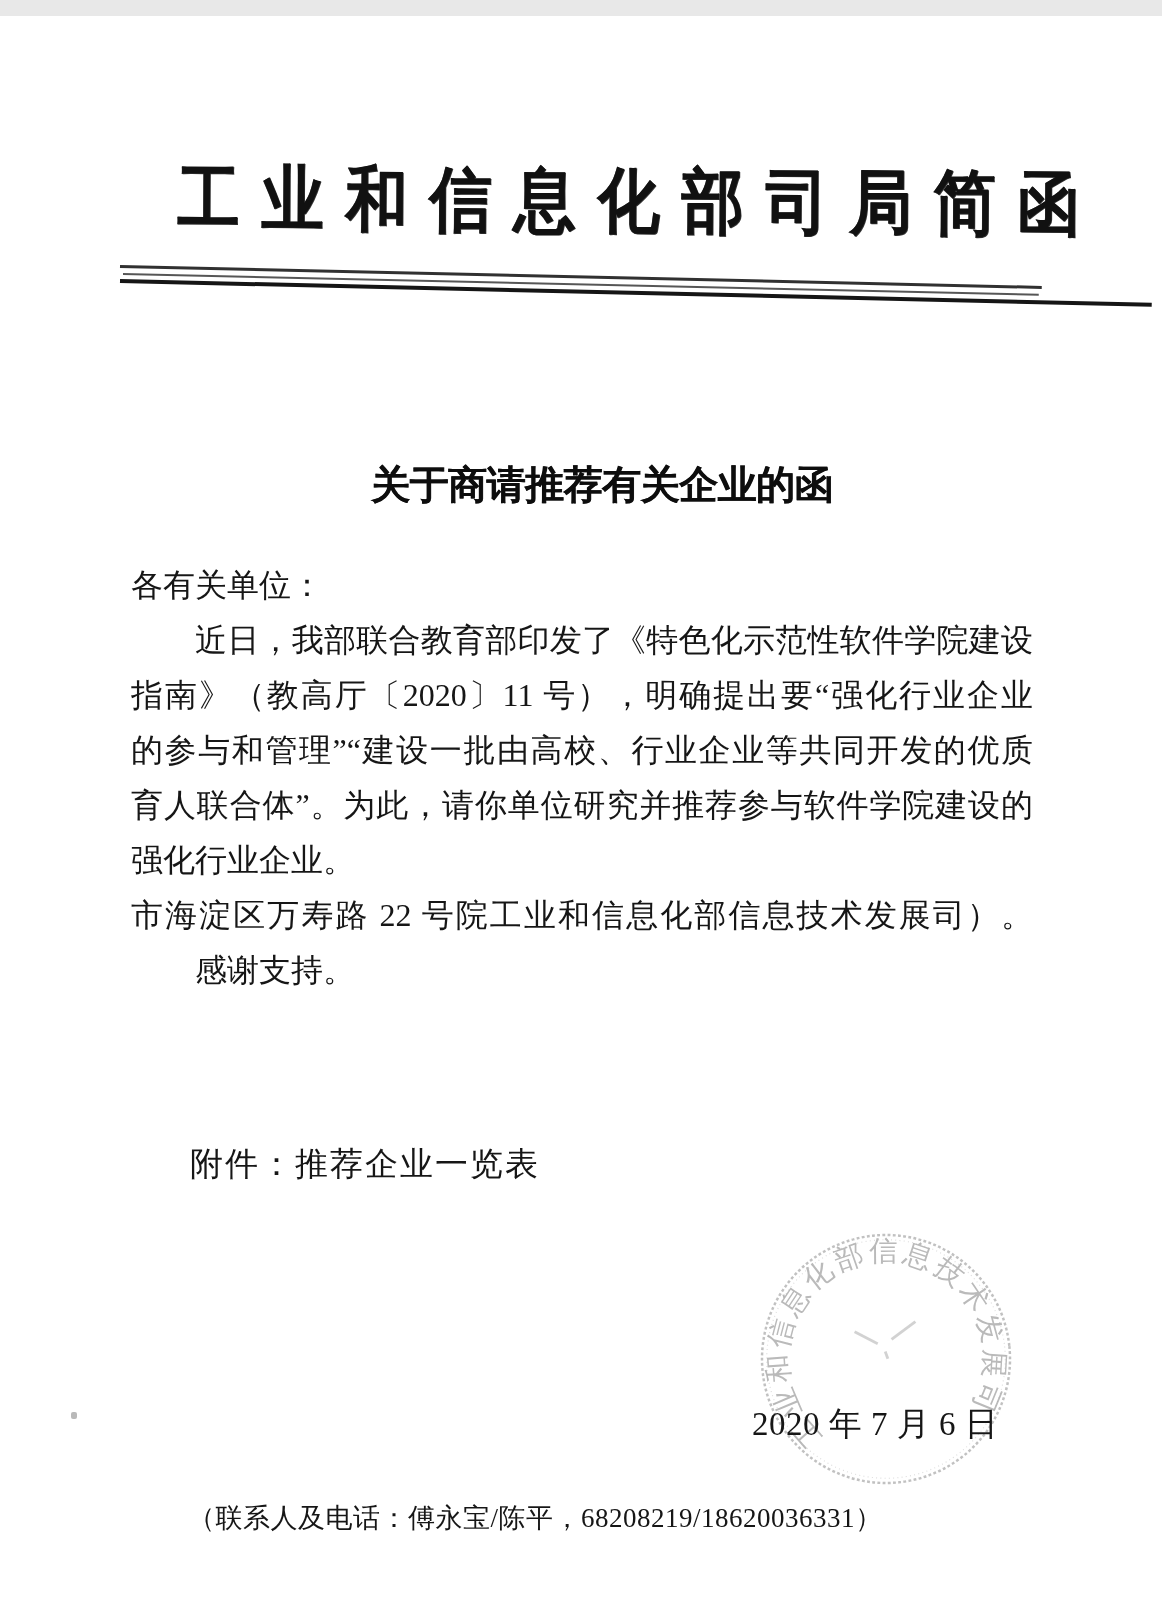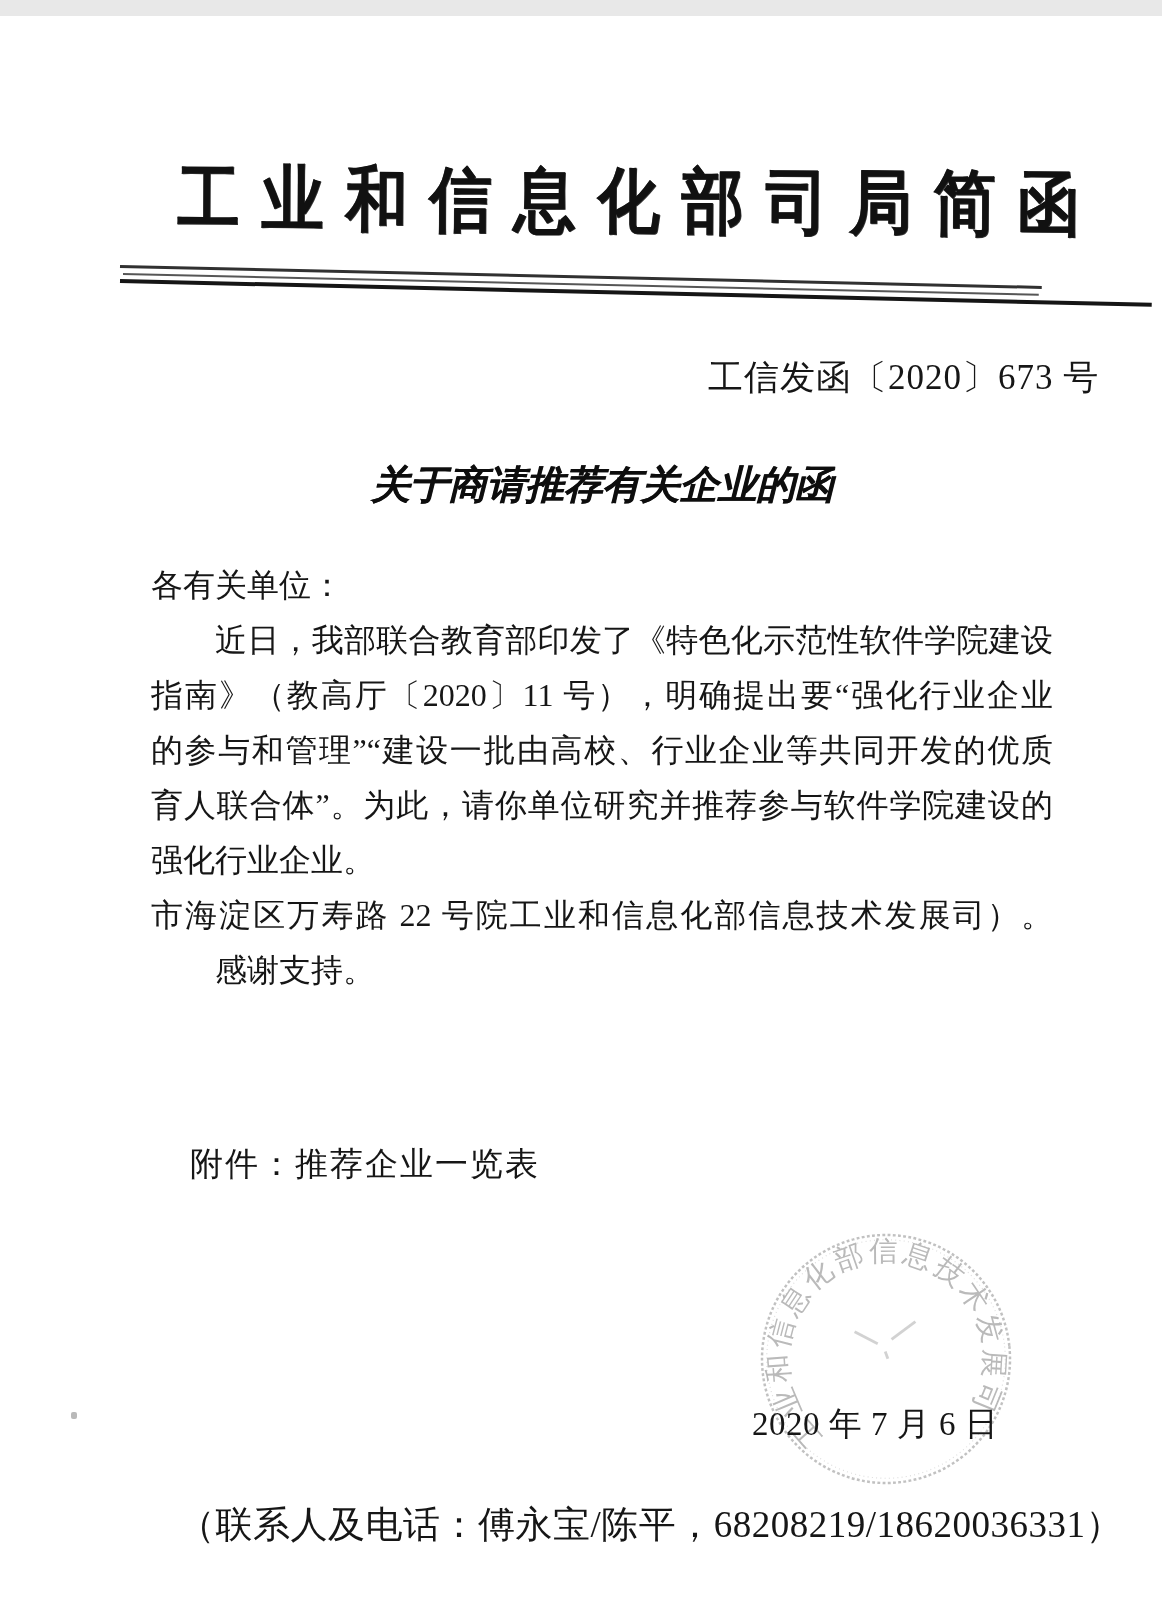--- a/index.html
+++ b/index.html
@@ -31,25 +31,24 @@
   .doc-number{
     position:absolute;left:708px;top:338px;
     font-size:35px;letter-spacing:1px;white-space:nowrap;
   }
   
   .letter-title{
     position:absolute;left:371px;top:442px;
     font-size:39px;font-weight:700;letter-spacing:-0.5px;
     white-space:nowrap;color:#0d0d0d;
     text-shadow:0.4px 0.4px 0 #222;
-    font-style:italic;
   }
   
   .body-block{
-    position:absolute;left:151px;top:542px;width:902px;
+    position:absolute;left:131px;top:542px;width:902px;
     font-size:32px;line-height:55px;
   }
   .bline{height:55px;text-align:justify;text-justify:inter-character;text-align-last:left;}
   .bline.fill{text-align-last:justify;}
   .bline.indent{text-indent:64px;}
   
   .attachment{
     position:absolute;left:190px;top:1126px;
     font-size:33px;letter-spacing:2px;white-space:nowrap;
   }
@@ -57,22 +56,22 @@
   .sig-dept{
     position:absolute;left:714px;top:1325px;
     font-size:33px;letter-spacing:1px;white-space:nowrap;z-index:2;
   }
   .sig-date{
     position:absolute;left:752px;top:1386px;
     font-size:33px;letter-spacing:0.5px;white-space:nowrap;z-index:2;
   }
   
   .contact{
-    position:absolute;left:178px;top:1484px;
-    font-size:37px;letter-spacing:0.5px;white-space:nowrap;z-index:2;text-align:center;
+    position:absolute;left:188px;top:1484px;
+    font-size:27px;letter-spacing:0.5px;white-space:nowrap;z-index:2;text-align:center;
   }
   
   .stamp{
     position:absolute;left:744px;top:1201px;width:284px;height:284px;
     z-index:1;opacity:.8;
     transform:rotate(-6deg);
   }
   
   .speck{
     position:absolute;left:71px;top:1396px;width:6px;height:7px;
@@ -83,21 +82,20 @@
 <body>
 
 <div class="page">
 
   <div class="masthead">工业和信息化部司局简函</div>
 
   <div class="rule rule-a"></div>
   <div class="rule rule-b"></div>
   <div class="rule rule-c"></div>
 
-  <div class="doc-number">工信发函〔2020〕673 号</div>
 
   <div class="letter-title">关于商请推荐有关企业的函</div>
 
   <div class="body-block">
     <div class="bline">各有关单位：</div>
     <div class="bline indent fill">近日，我部联合教育部印发了《特色化示范性软件学院建设</div>
     <div class="bline fill">指南》（教高厅〔2020〕11 号），明确提出要“强化行业企业</div>
     <div class="bline fill">的参与和管理”“建设一批由高校、行业企业等共同开发的优质</div>
     <div class="bline fill">育人联合体”。为此，请你单位研究并推荐参与软件学院建设的</div>
     <div class="bline">强化行业企业。</div>

